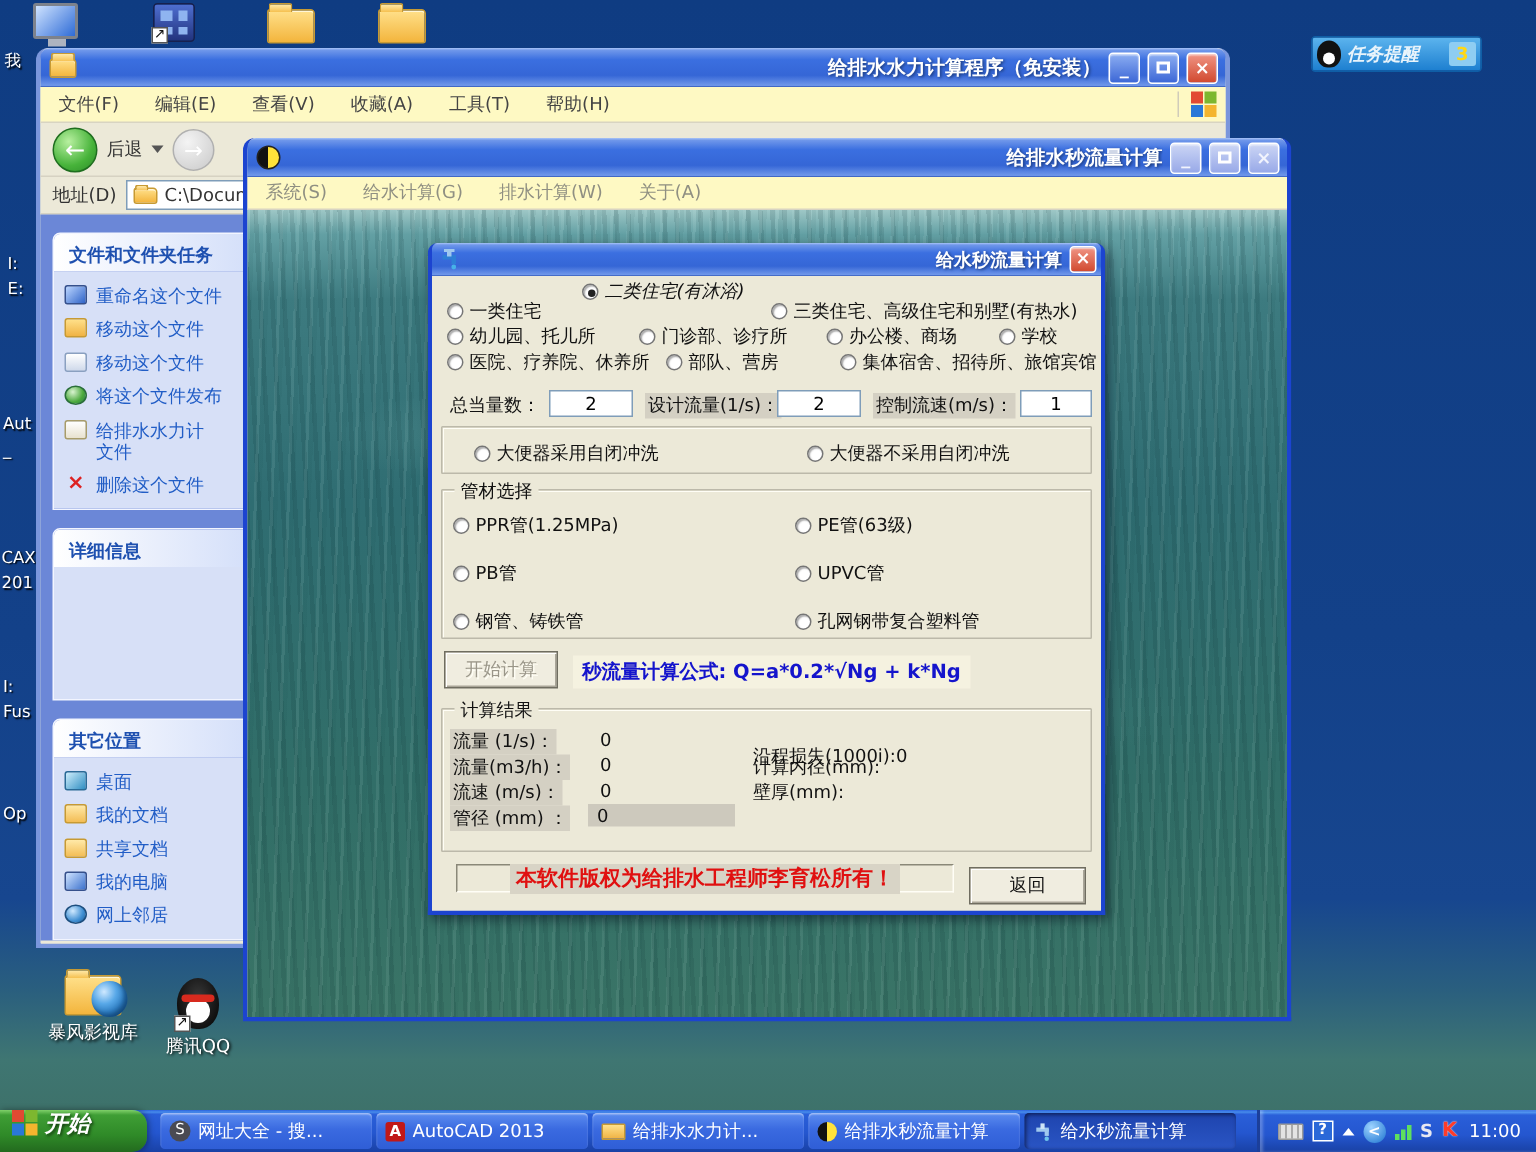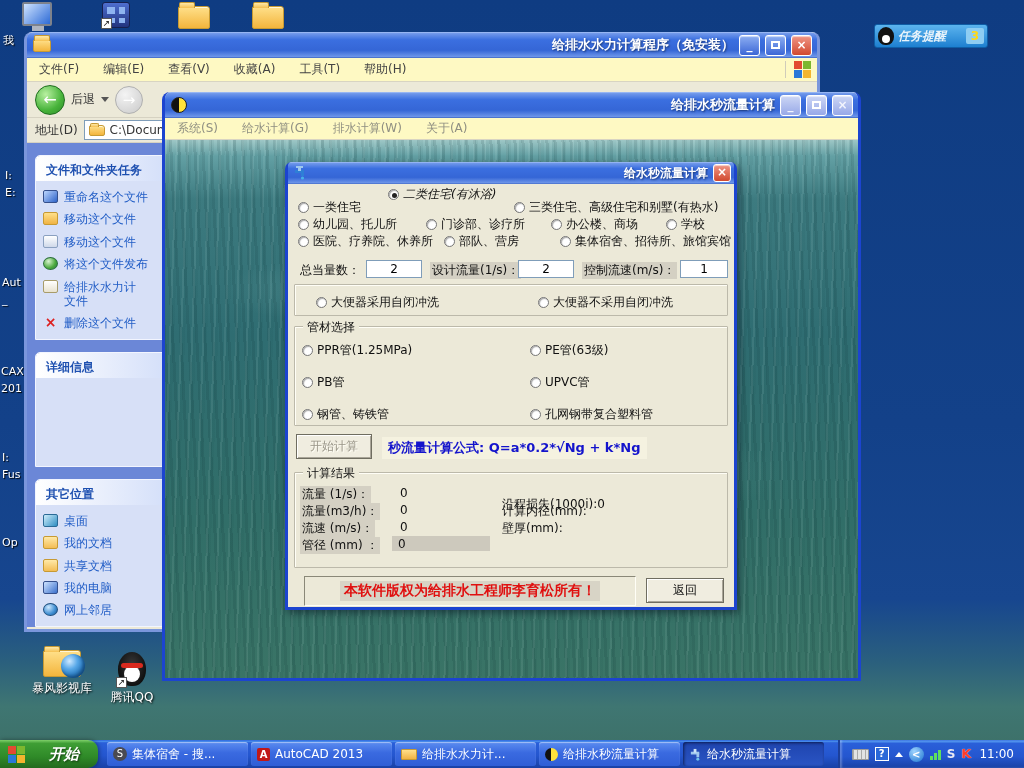--- a/index.html
+++ b/index.html
@@ -112,21 +112,21 @@
   .btn3d { position:absolute; background:#f0ede0; border:1px solid #6f6d60; box-shadow:inset 1px 1px 0 #fff, inset -1px -1px 0 #a9a598; font-size:12px; text-align:center; }
   .btn3d.disabled { color:#9a9689; text-shadow:1px 1px 0 #fffef5; }
   .formula { position:absolute; background:#f5f2e0; color:#1414cc; font-weight:bold; font-size:13px; padding:2px 6px; white-space:nowrap; }
   .sunken { position:absolute; border:1px solid; border-color:#8a8878 #fffef6 #fffef6 #8a8878; display:flex; align-items:center; justify-content:center; }
   .copyright { color:#e01010; font-weight:bold; font-size:14px; background:#d8d4c6; padding:1px 4px; white-space:nowrap; }
   .grayrect { position:absolute; background:#cdc9bd; }
 
   
   #taskbar { left:0; bottom:0; width:1024px; height:28px; z-index:50; display:flex; align-items:stretch;
     background:linear-gradient(180deg,#2c63dd 0%,#478ceb 5%,#2a5fd9 10%,#2456cf 55%,#1941a5 100%); }
-  #startbtn { width:98px; display:flex; align-items:center; gap:24px; padding:0 10px 0 8px; border-radius:0 10px 10px 0; margin-right:8px;
+  #startbtn { width:98px; display:flex; align-items:flex-start; gap:5px; padding:0 10px 0 8px; border-radius:0 10px 10px 0; margin-right:8px;
     background:linear-gradient(180deg,#7fd06a 0%,#3f9e35 12%,#2f8a28 60%,#236a1e 100%); box-shadow:1px 0 4px rgba(0,0,0,.4); }
   #startbtn .stxt { color:#fff; font-size:15px; font-weight:bold; font-style:italic; text-shadow:1px 1px 2px #143d10; }
   .tkbtn { width:141px; margin:2px 2px 2px 1px; border-radius:3px; display:flex; align-items:center; gap:5px; padding:0 6px;
     background:linear-gradient(180deg,#5c8df0,#3a6ae0 45%,#2f5ed6); box-shadow:inset 0 1px 1px rgba(255,255,255,.45); color:#fff; font-size:12px; }
   .tkbtn span.lb { white-space:nowrap; overflow:hidden; }
   .tkbtn.pressed { background:linear-gradient(180deg,#1e44ae,#2a55c4); box-shadow:inset 1px 1px 3px rgba(0,0,20,.6); }
   .circ-s { flex:0 0 14px; height:14px; border-radius:50%; background:#4a4a52; color:#fff; font-size:10px; line-height:14px; text-align:center; }
   .acad { flex:0 0 13px; height:13px; background:#c01818; color:#fff; font-size:10px; font-weight:bold; line-height:13px; text-align:center; border-radius:2px; }
   .mini-folder { flex:0 0 16px; height:11px; background:linear-gradient(180deg,#ffe08a,#f0b344); border:1px solid #c79a33; border-radius:1px; }
   .mini-half { flex:0 0 13px; height:13px; border-radius:50%; background:linear-gradient(90deg,#111 50%,#ffe23a 50%); }
@@ -395,40 +395,40 @@
     <span class="dlabel2" style="left:112px; top:319px;">0</span>
     <span class="dlabel2 glab" style="left:12px; top:336px;">流速 (m/s)：</span>
     <span class="dlabel2" style="left:112px; top:336px;">0</span>
     <span class="dlabel2 glab" style="left:12px; top:353px;">管径 (mm) ：</span>
     <span class="grayrect" style="left:104px; top:352px; width:98px; height:15px;"></span>
     <span class="dlabel2" style="left:110px; top:353px;">0</span>
     <span class="dlabel2" style="left:214px; top:312px;"><span>沿程损失(1000i):</span><span>0</span></span>
     <span class="dlabel2" style="left:214px; top:319px;"><span>计算内径(mm):</span><span></span></span>
     <span class="dlabel2" style="left:214px; top:336px;"><span>壁厚(mm):</span><span></span></span>
 
-    <div class="sunken" style="left:16px; top:392px; width:332px; height:30px;">
+    <div class="sunken" style="left:16px; top:392px; width:332px; height:19px;">
       <span class="copyright">本软件版权为给排水工程师李育松所有！</span>
     </div>
     <div class="btn3d" style="left:358px; top:394px; width:78px; height:25px; line-height:23px;">返回</div>
   </div>
 </div>
 
 <div id="taskbar" class="abs">
   <div id="startbtn">
     <span class="winflag">
         <i></i>
         <i></i>
         <i></i>
         <i></i>
       </span>
     <span class="stxt">开始</span>
   </div>
   <div class="tkbtn">
     <span class="circ-s">S</span>
-    <span class="lb">集体宿舍 - 搜...</span>
+    <span class="lb">网址大全 - 搜...</span>
   </div>
   <div class="tkbtn">
     <span class="acad">A</span>
     <span class="lb">AutoCAD 2013</span>
   </div>
   <div class="tkbtn">
     <span class="mini-folder"></span>
     <span class="lb">给排水水力计...</span>
   </div>
   <div class="tkbtn">

